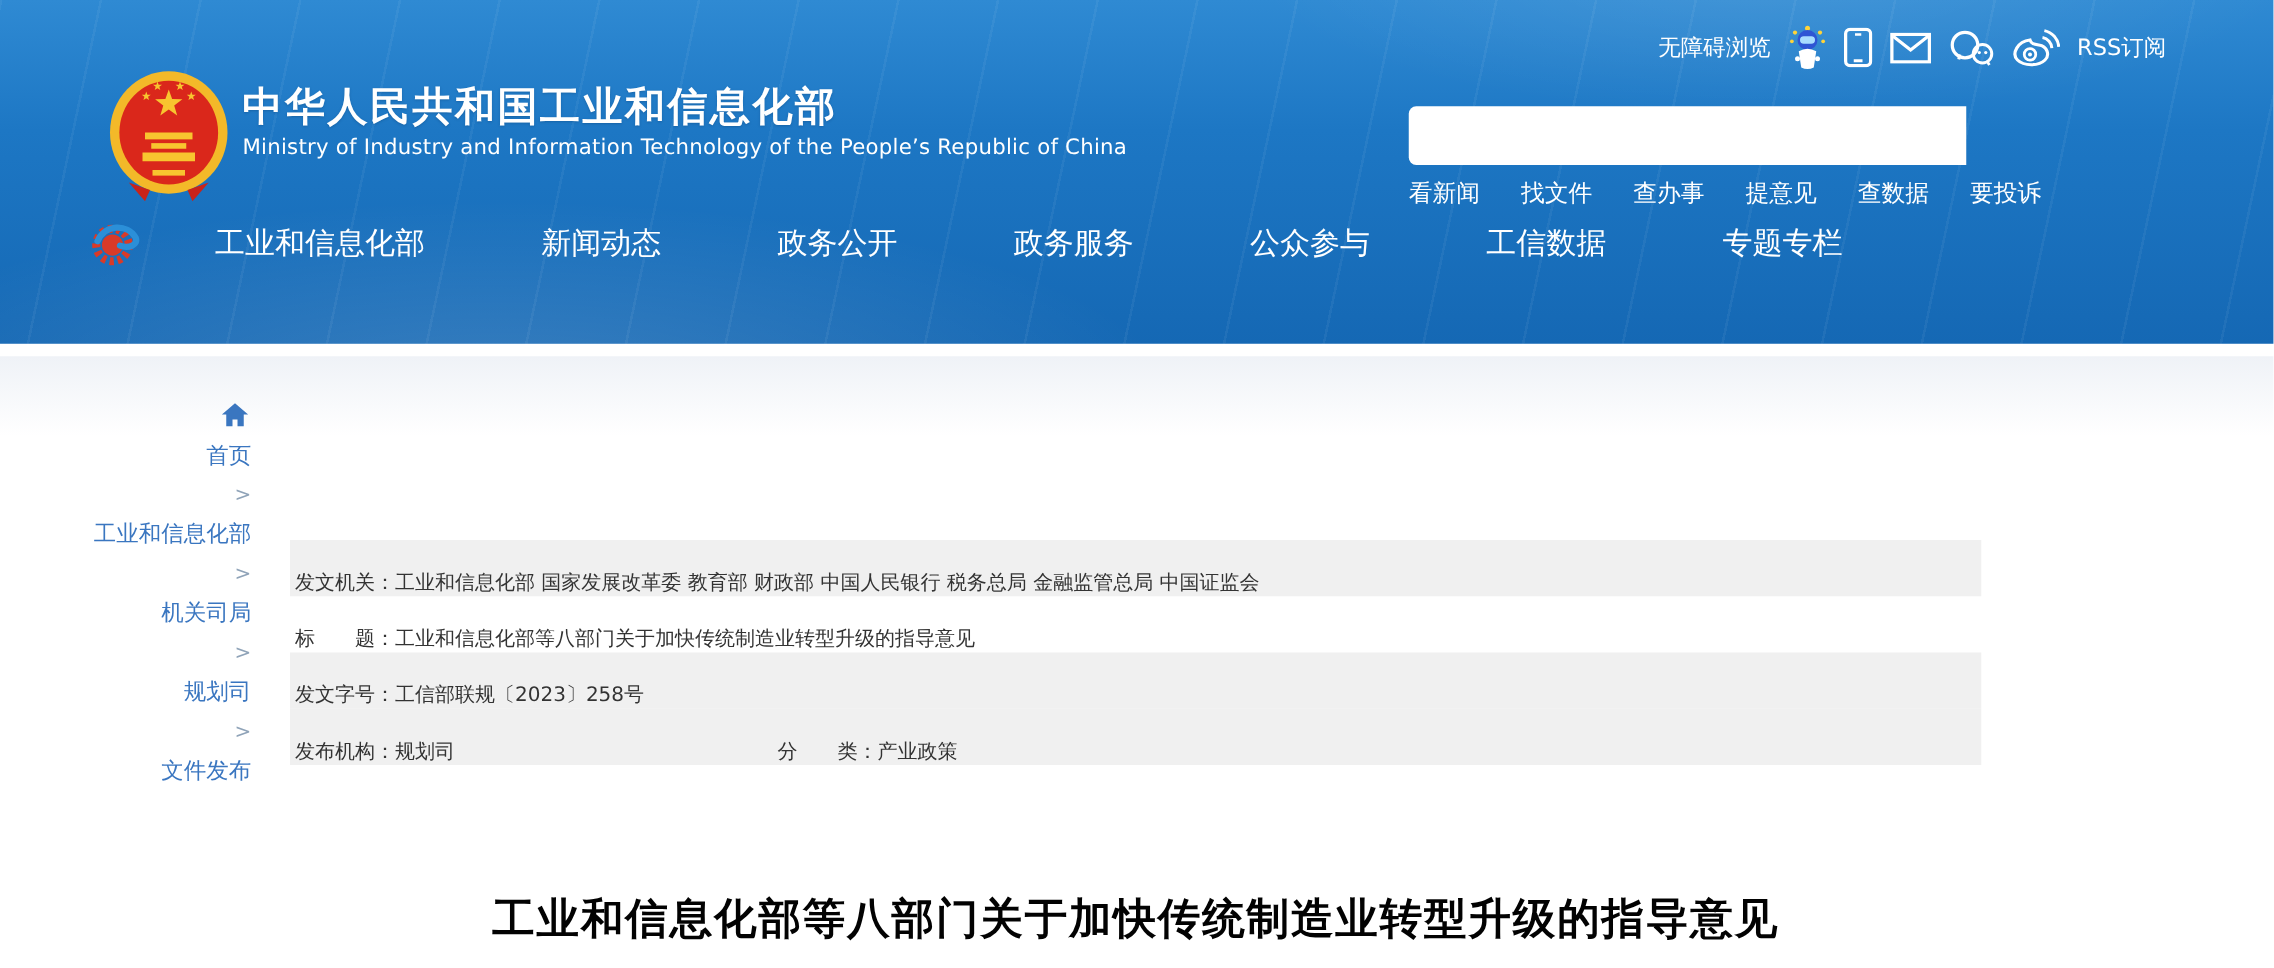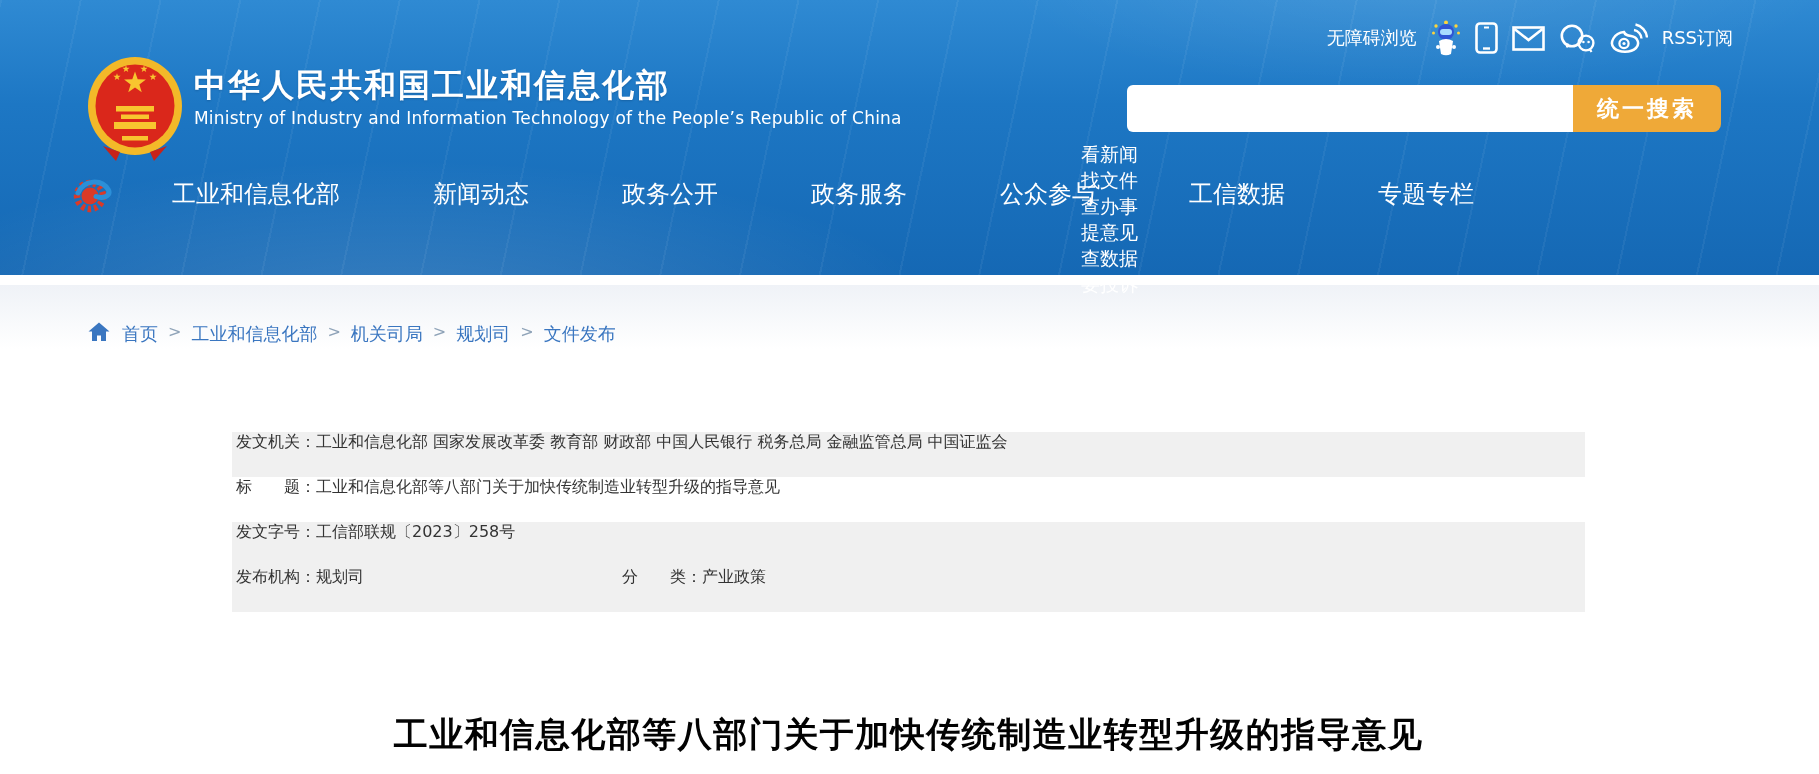--- a/index.html
+++ b/index.html
@@ -28,44 +28,44 @@
   .site-title{font-size:32px;font-weight:bold;letter-spacing:2px;text-shadow:0 1px 2px rgba(0,40,80,.25);}
   .site-subtitle{margin-top:0;font-size:17px;letter-spacing:.2px;}
 
   
   .search-row{position:absolute;left:1127px;top:85px;display:flex;height:47px;z-index:3;}
   .search-input{width:446px;height:47px;border:none;outline:none;background:#fff;
           border-radius:6px 0 0 6px;padding:0 12px;font-size:18px;box-sizing:border-box;}
   .search-btn{width:148px;height:47px;border:none;background:#efa938;color:#fff;
           font-size:22px;font-weight:bold;letter-spacing:3px;border-radius:0 8px 8px 0;
           cursor:pointer;font-family:inherit;}
-  .quick-links{position:absolute;left:1081px;top:142px;width:506px;display:flex;
-          justify-content:space-between;z-index:3;flex-direction:column;}
+  .quick-links{position:absolute;left:1127px;top:142px;width:506px;display:flex;
+          justify-content:space-between;z-index:3;}
   .quick-links a{color:#fff;font-size:19px;text-decoration:none;cursor:pointer;}
 
   
   .nav{position:absolute;left:72px;top:168px;height:52px;display:flex;align-items:center;z-index:2;}
   .nav-logo{margin-right:60px;display:inline-flex;cursor:pointer;}
   .nav-list{display:flex;gap:93px;}
   .nav-item{color:#fff;font-size:24px;text-decoration:none;cursor:pointer;white-space:nowrap;}
 
   
   .band{position:absolute;left:0;top:285px;width:100%;height:64px;
         background:linear-gradient(180deg,#eff2f7 0%,#ffffff 100%);}
 
   
-  .breadcrumb{position:absolute;left:88px;top:322px;display:flex;align-items:flex-start;gap:10px;
-        font-size:18px;z-index:2;}
+  .breadcrumb{position:absolute;left:75px;top:322px;display:flex;align-items:flex-end;gap:10px;
+        font-size:18px;z-index:2;flex-direction:column;}
   .breadcrumb a{color:#3a76c0;text-decoration:none;cursor:pointer;white-space:nowrap;}
   .crumb-sep{color:#8fa3b8;font-size:16px;}
   .home-ic{display:inline-flex;margin-right:2px;}
 
   
   .meta{position:absolute;left:232px;top:432px;width:1353px;}
-  .meta-row{height:45px;display:flex;align-items:flex-start;padding-left:4px;box-sizing:border-box;
+  .meta-row{height:45px;display:flex;align-items:flex-end;padding-left:4px;box-sizing:border-box;
         font-size:16px;color:#333;}
   .meta-row.gray{background:#f0f0f0;}
   .m-cell{display:flex;align-items:center;}
   .m-cell.fixed{width:386px;flex:0 0 386px;}
   .m-label{white-space:pre;}
   .m-value{white-space:pre;}
 
   
   .article-title{position:absolute;left:232px;top:712px;width:1353px;text-align:center;
         font-size:34px;font-weight:bold;color:#020202;letter-spacing:1.5px;}
@@ -153,21 +153,20 @@
         <path d="M82 90 L69 105 L65 96 Z" fill="#c8231a"></path>
       </svg>
     </div>
     <div class="brand-text">
       <div class="site-title">中华人民共和国工业和信息化部</div>
       <div class="site-subtitle">Ministry of Industry and Information Technology of the People’s Republic of China</div>
     </div>
 
     <div class="search-row">
       <input class="search-input" type="text" placeholder="" style="">
-      <button class="search-btn">统一搜索</button>
     </div>
     <div class="quick-links">
       <a>看新闻</a>
       <a>找文件</a>
       <a>查办事</a>
       <a>提意见</a>
       <a>查数据</a>
       <a>要投诉</a>
     </div>
 

